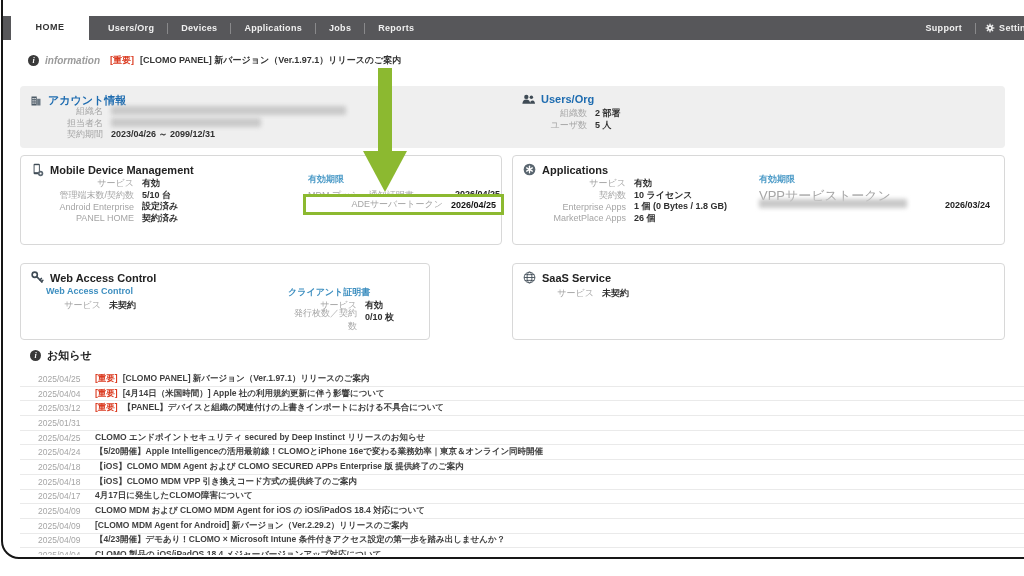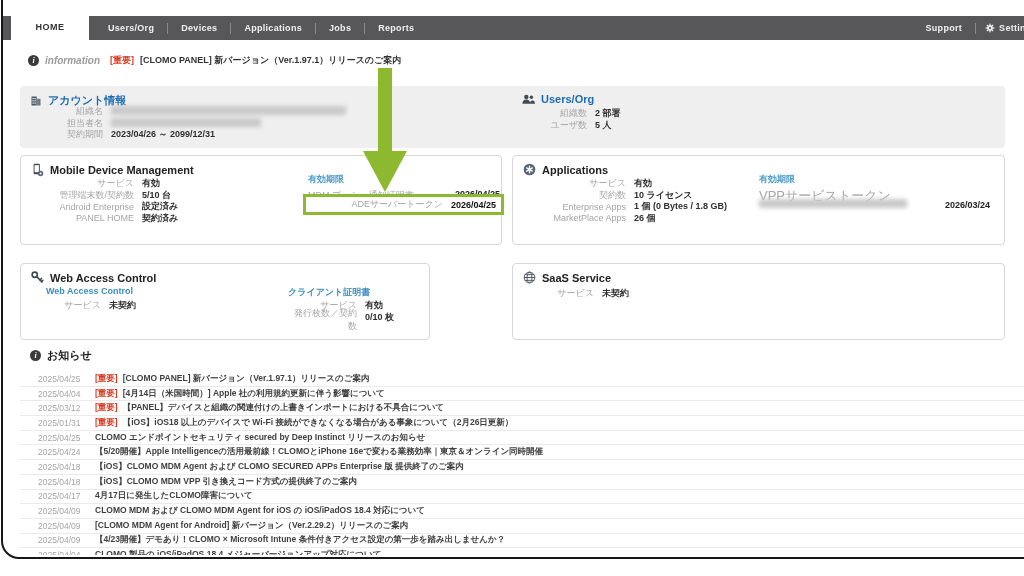--- a/index.html
+++ b/index.html
@@ -329,21 +329,20 @@
       <div class="news-row">
         <span class="news-date">2025/04/04</span>
         <span class="news-content"><b class="tag">[重要]</b><span>[4月14日（米国時間）] Apple 社の利用規約更新に伴う影響について</span></span>
       </div>
       <div class="news-row">
         <span class="news-date">2025/03/12</span>
         <span class="news-content"><b class="tag">[重要]</b><span>【PANEL】デバイスと組織の関連付けの上書きインポートにおける不具合について</span></span>
       </div>
       <div class="news-row">
         <span class="news-date">2025/01/31</span>
-        <span class="news-content"><b class="tag">[重要]</b><span>【iOS】iOS18 以上のデバイスで Wi-Fi 接続ができなくなる場合がある事象について（2月26日更新）</span></span>
       </div>
       <div class="news-row">
         <span class="news-date">2025/04/25</span>
         <span class="news-content"><b class="tag"></b><span>CLOMO エンドポイントセキュリティ secured by Deep Instinct リリースのお知らせ</span></span>
       </div>
       <div class="news-row">
         <span class="news-date">2025/04/24</span>
         <span class="news-content"><b class="tag"></b><span>【5/20開催】Apple Intelligenceの活用最前線！CLOMOとiPhone 16eで変わる業務効率｜東京＆オンライン同時開催</span></span>
       </div>
       <div class="news-row">

